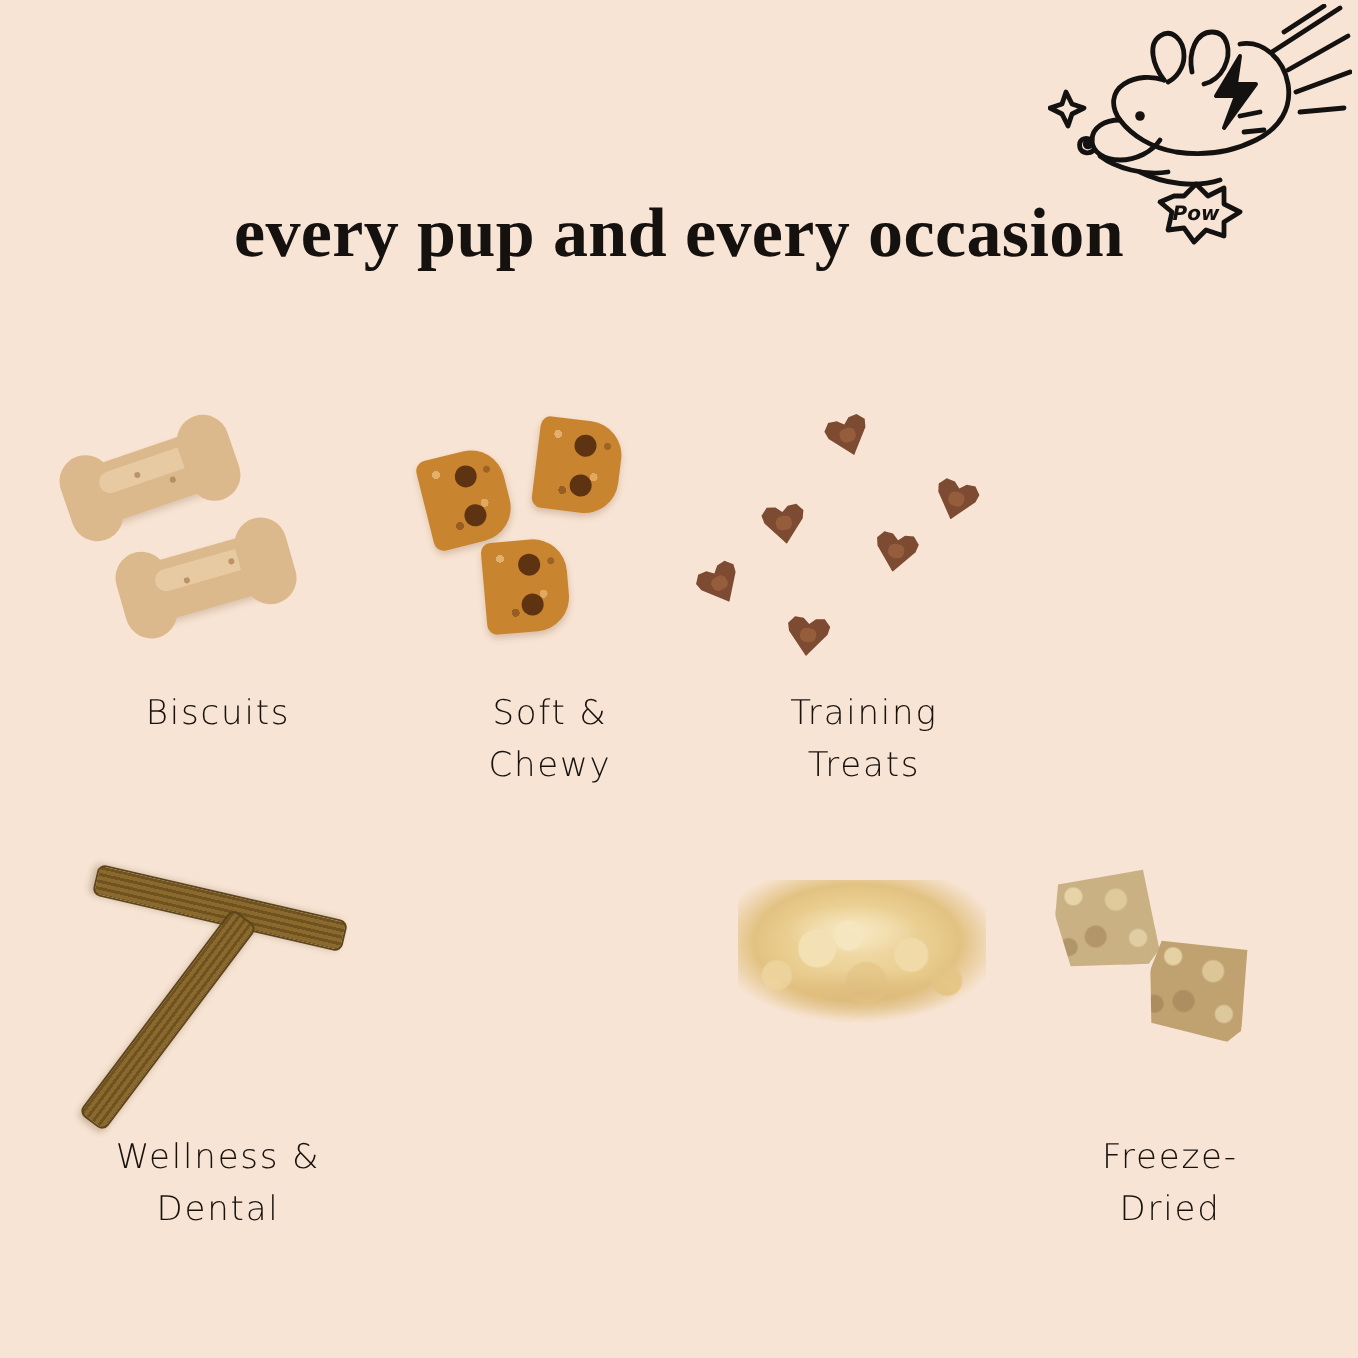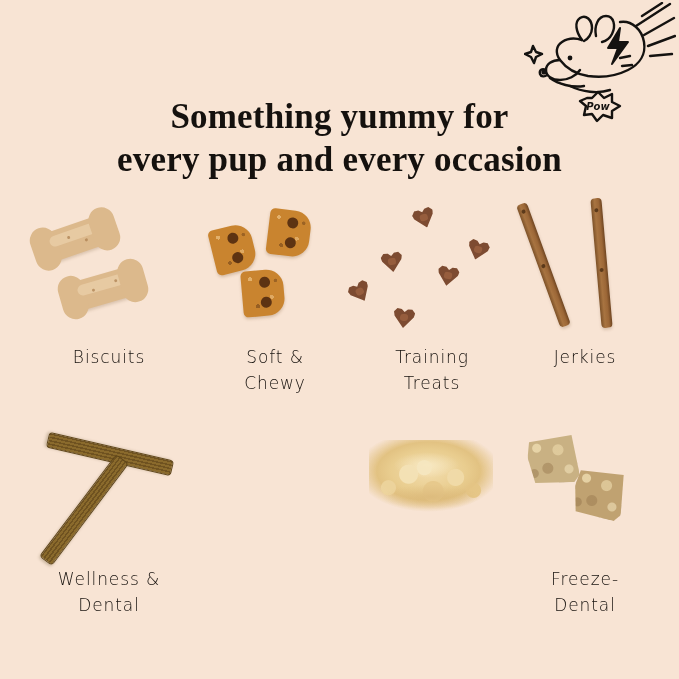--- a/index.html
+++ b/index.html
@@ -254,21 +254,20 @@
       radial-gradient(circle at 10% 74%, rgba(140,108,68,.4) 0 4px, transparent 5px);
     clip-path: inherit;
   }
 </style>
 </head>
 <body>
 
 <div id="page">
 
   <h1 class="headline">
-    <span class="line1">Something yummy for</span>
     <span class="line2">every pup and every occasion</span>
   </h1>
 
   <div class="doodle">
     <svg viewBox="0 0 152 122" width="152" height="122" fill="none" stroke="#141210" stroke-width="2.4" stroke-linecap="round" stroke-linejoin="round">
 
       <path d="M112 24 L146 2"></path>
       <path d="M120 33 L150 16"></path>
       <path d="M124 44 L151 34"></path>
       <path d="M126 54 L148 52"></path>
@@ -364,33 +363,20 @@
           <div class="sh bee" style="left:52px; top:74px; transform:rotate(-5deg);">
             <u></u>
               <i class="a"></i>
               <i class="b"></i>
           </div>
         </div>
         <div class="label">Soft &amp;
 Chewy</div>
       </div>
 
-      <div class="cell cell-3">
-        <div class="art">
-          <div class="sh jerky" style="left:38px; top:4px; transform:rotate(-20deg);">
-            <s style="top:6px;"></s>
-              <s style="top:64px;"></s>
-          </div>
-          <div class="sh jerky" style="left:96px; top:2px; transform:rotate(-5deg);">
-            <s style="top:10px;"></s>
-              <s style="top:70px;"></s>
-          </div>
-        </div>
-        <div class="label">Jerkies</div>
-      </div>
     </div>
 
     <div class="row row-1">
 
       <div class="cell cell-0">
         <div class="art">
           <div class="sh dental" style="left:78px; top:-28px; transform:rotate(103deg);"></div>
           <div class="sh dental" style="left:52px; top:28px; transform:rotate(37deg);"></div>
         </div>
         <div class="label">Wellness &amp;
@@ -411,18 +397,18 @@
       <div class="cell cell-3">
         <div class="art">
           <div class="sh chunk" style="left:28px; top:18px; transform:rotate(-6deg); background:#c9b183;">
               <u></u>
             </div>
           <div class="sh chunk" style="left:74px; top:52px; transform:rotate(10deg); background:#c0a271;">
               <u></u>
             </div>
         </div>
         <div class="label">Freeze-
-Dental</div>
+Dried</div>
       </div>
     </div>
 
   </div>
 </div>
 
 </body></html>

